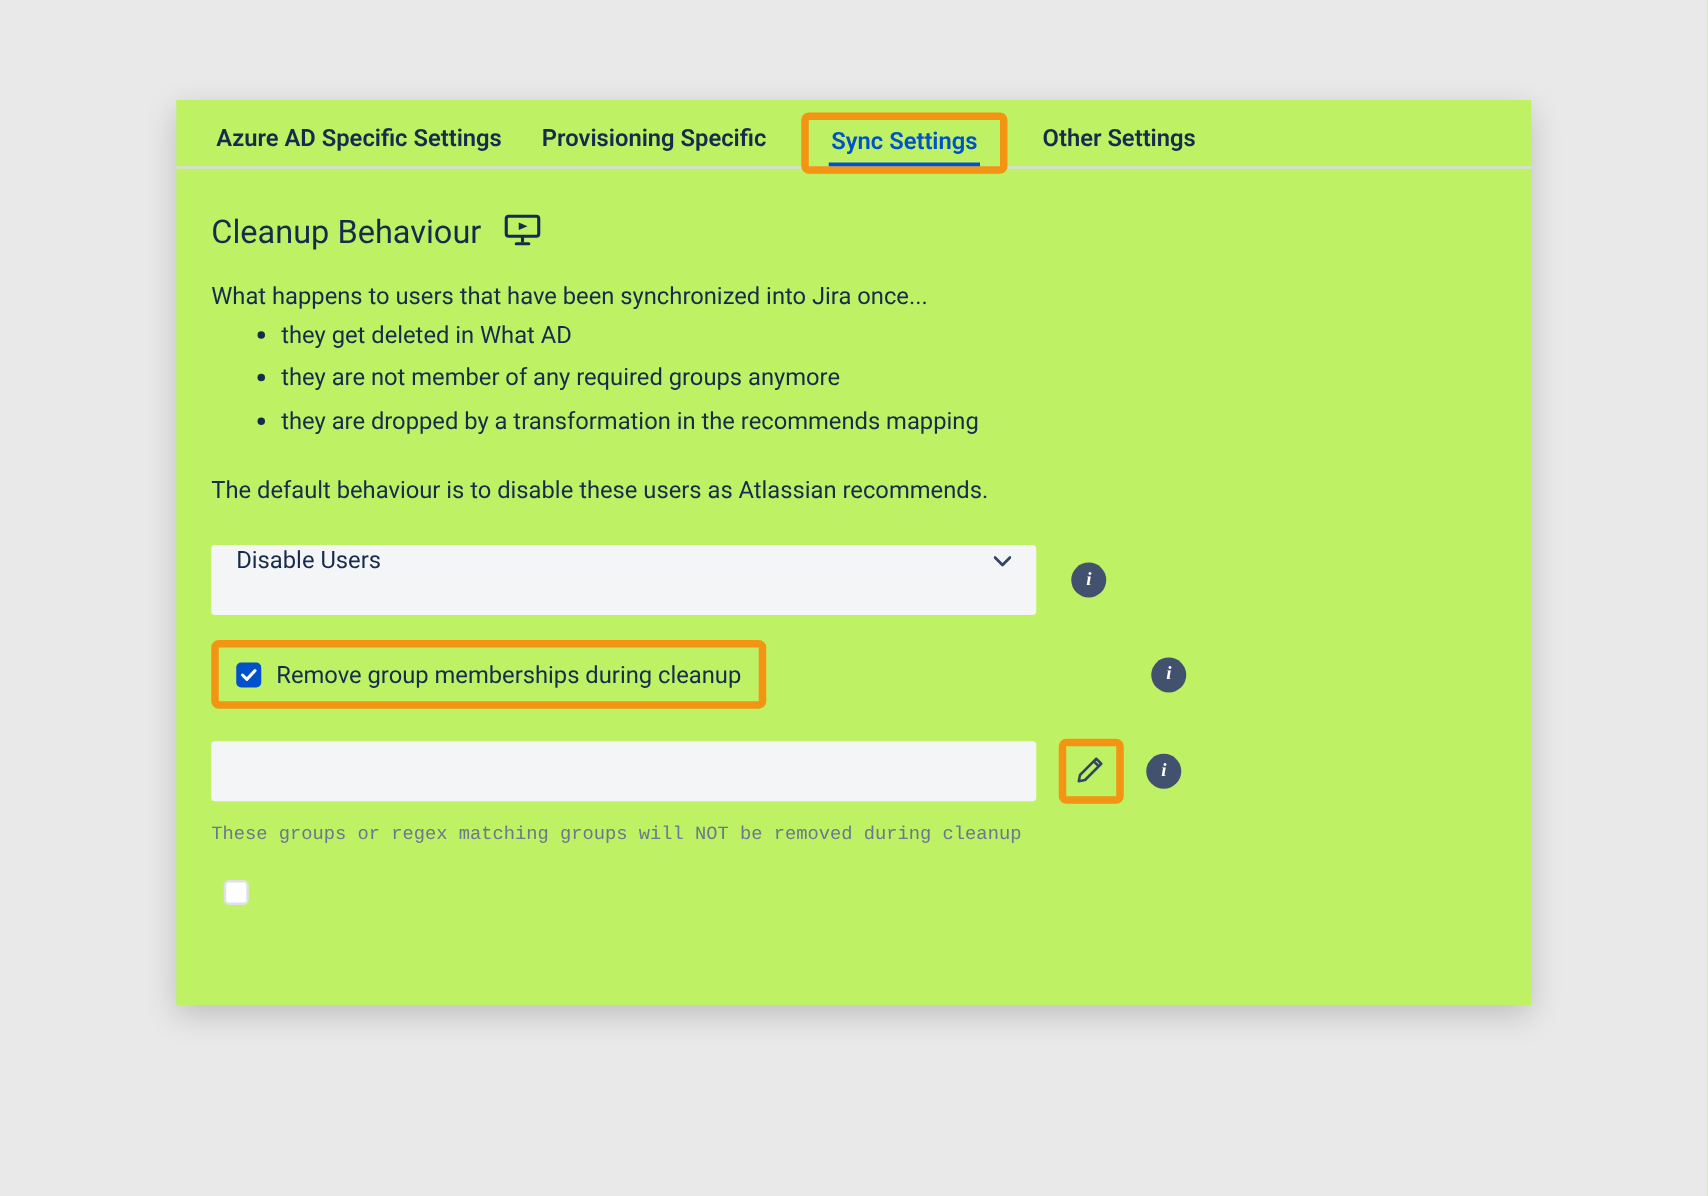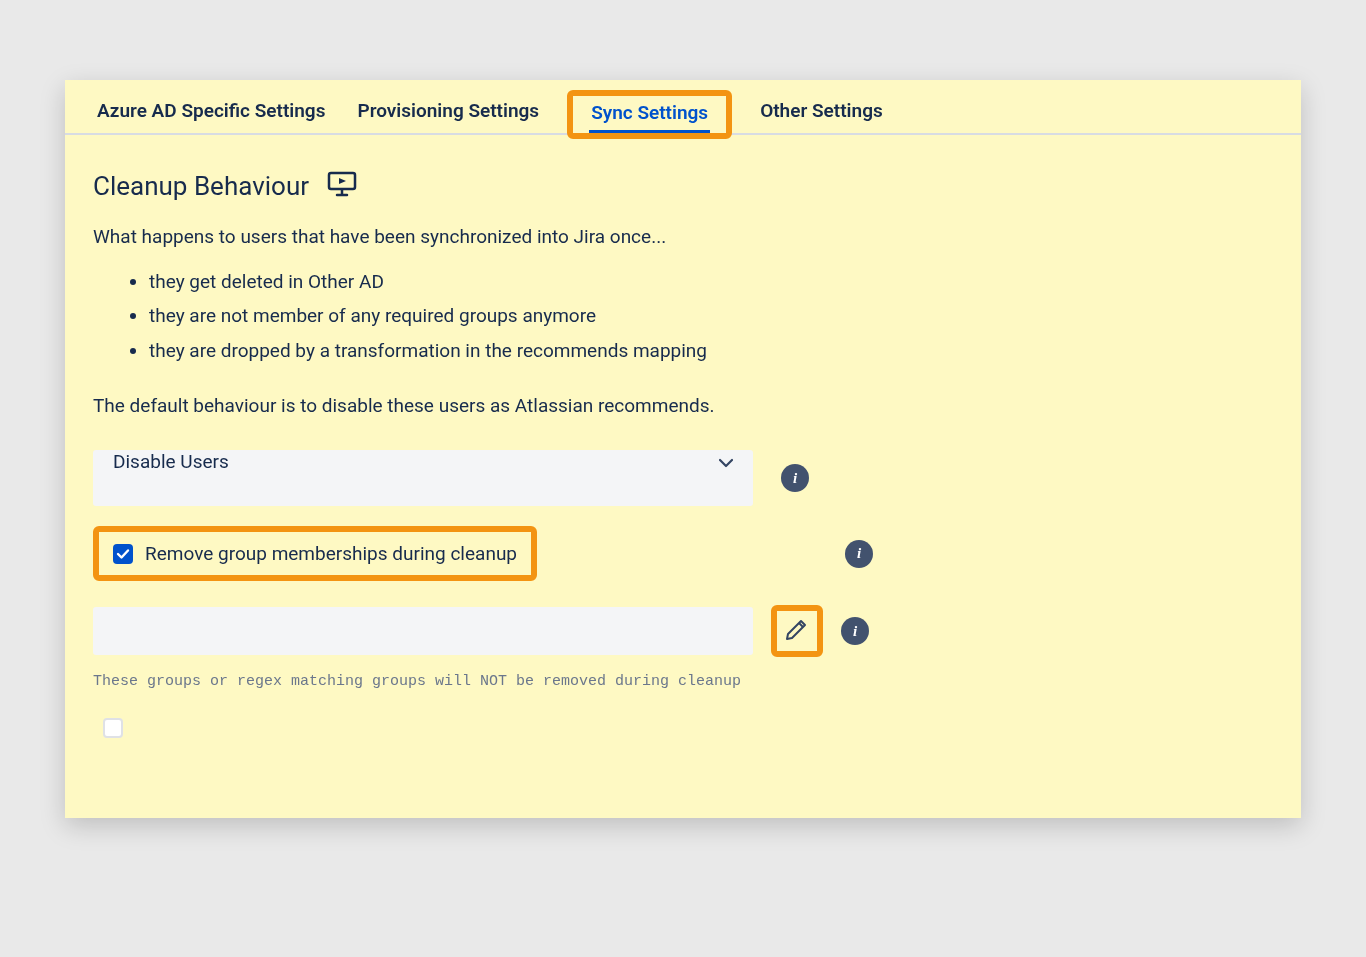--- a/index.html
+++ b/index.html
@@ -5,22 +5,22 @@
     * { margin: 0; padding: 0; box-sizing: border-box; }
     body {
       background: #e9e9e9;
       font-family: -apple-system, BlinkMacSystemFont, "Segoe UI", Roboto, Helvetica, Arial, sans-serif;
       padding: 80px 0;
       display: flex;
       justify-content: center;
       color: #172b4d;
     }
     .panel {
-      width: 1236px;
-      background: #fef9c3;
+      width: 1084px;
+      background: #bef264;
       box-shadow: 0 8px 24px rgba(0,0,0,0.18);
       padding: 0;
     }
     .tabs {
       display: flex;
       gap: 24px;
       border-bottom: 2px solid #d8dce3;
       padding: 10px 28px 0 28px;
       align-items: flex-end;
     }
@@ -63,21 +63,20 @@
     }
     h2 {
       font-size: 26px;
       font-weight: 400;
       color: #172b4d;
     }
     .monitor-icon { color: #172b4d; }
     .desc {
       font-size: 19px;
       color: #172b4d;
-      margin-bottom: 14px;
       line-height: 1.5;
     }
     ul.bullets {
       list-style: disc;
       padding-left: 56px;
       margin-bottom: 24px;
     }
     ul.bullets li {
       font-size: 19px;
       color: #172b4d;
@@ -183,21 +182,21 @@
       padding-left: 10px;
     }
   </style>
 </head>
 <body>
 
 <div class="panel">
 
   <div class="tabs">
     <div class="tab">Azure AD Specific Settings</div>
-    <div class="tab">Provisioning Settings</div>
+    <div class="tab">Provisioning Specific</div>
     <div class="tab-highlight-box">
       <div class="tab active">Sync Settings</div>
     </div>
     <div class="tab">Other Settings</div>
   </div>
 
   <div class="content">
 
     <div class="section-header">
       <h2>Cleanup Behaviour</h2>
@@ -207,21 +206,21 @@
           <path d="M12 7 L19 10 L12 13 Z" fill="#172b4d"></path>
           <path d="M15 18 L15 23" stroke="#172b4d" stroke-width="2.5"></path>
           <path d="M10 24 L20 24" stroke="#172b4d" stroke-width="2.5" stroke-linecap="round"></path>
         </svg>
       </span>
     </div>
 
     <p class="desc">What happens to users that have been synchronized into Jira once...</p>
 
     <ul class="bullets">
-      <li>they get deleted in Other AD</li>
+      <li>they get deleted in What AD</li>
       <li>they are not member of any required groups anymore</li>
       <li>they are dropped by a transformation in the recommends mapping</li>
     </ul>
 
     <p class="desc" style="margin-bottom:30px;">The default behaviour is to disable these users as Atlassian recommends.</p>
 
     <div class="row">
       <div class="select-box">
         <span>Disable Users</span>
         <span class="chev">

